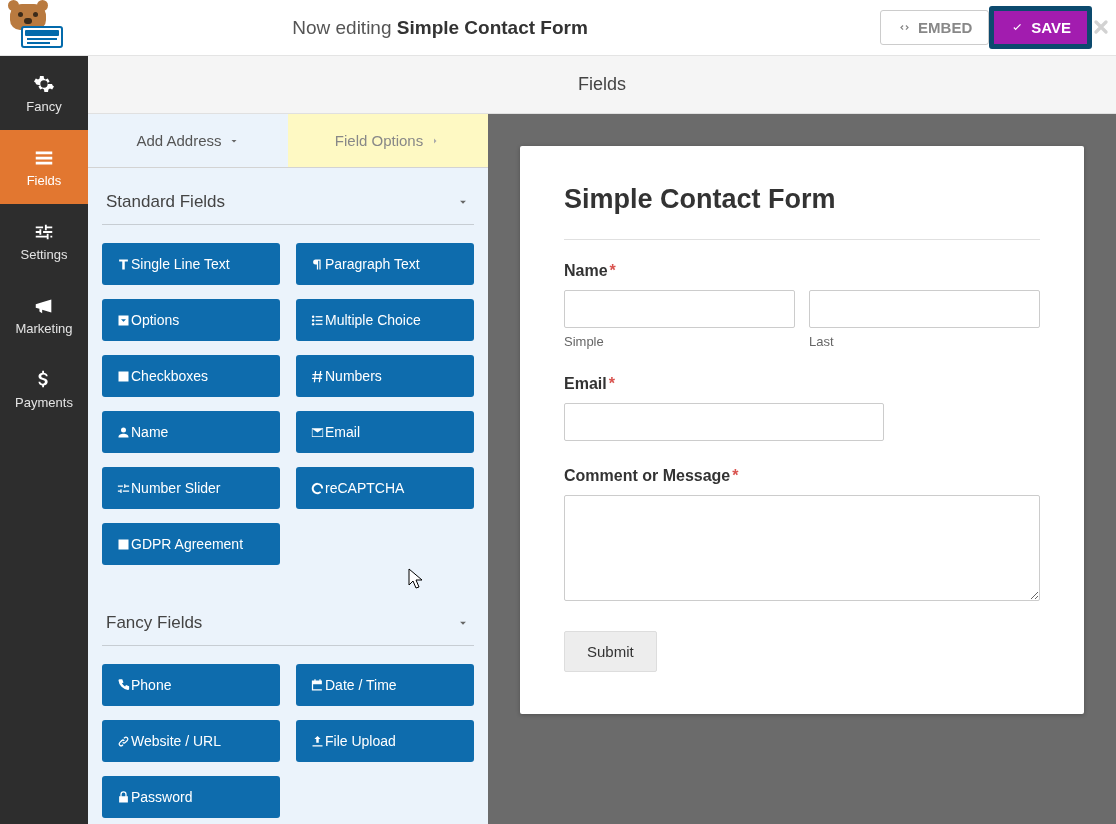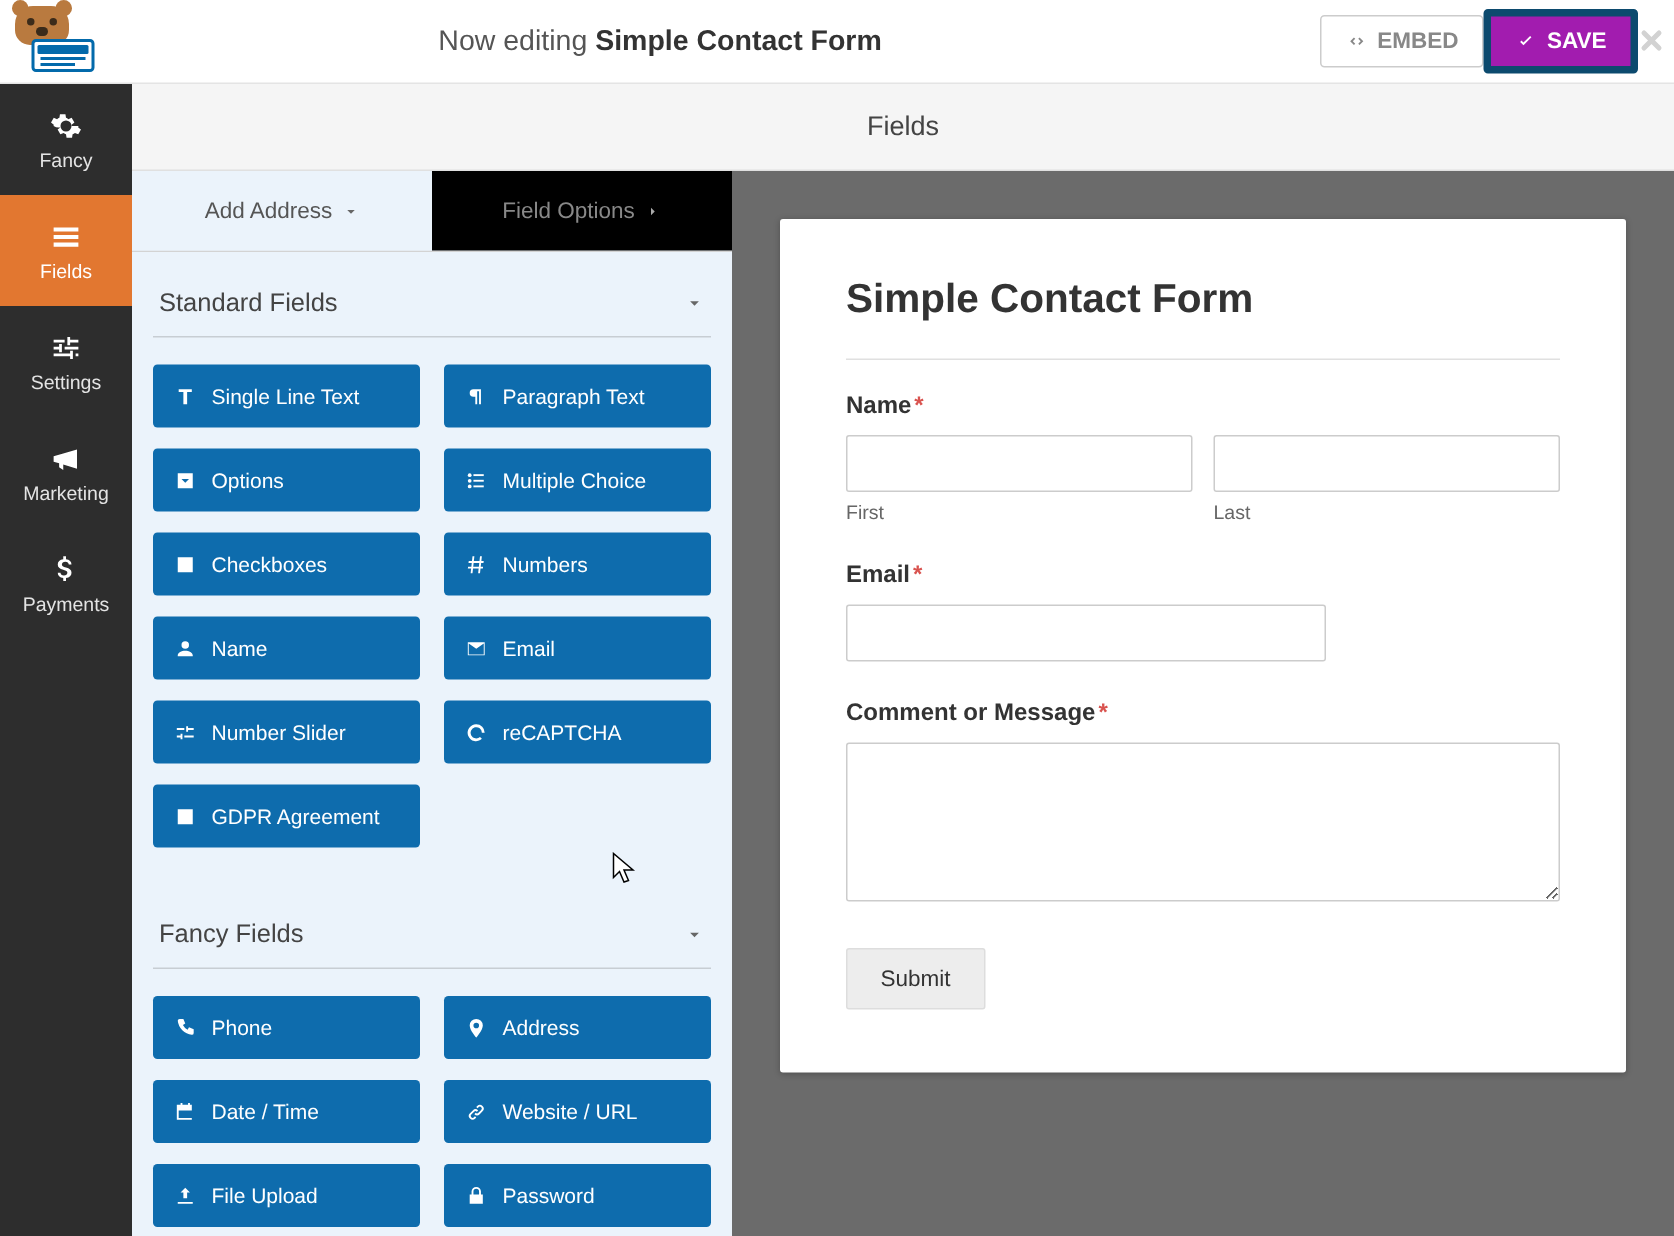--- a/index.html
+++ b/index.html
@@ -41,31 +41,31 @@
   .fields-header { position:absolute; left:88px; right:0; top:56px; height:58px; background:#f5f5f5; border-bottom:1px solid #e0e0e0; display:flex; align-items:center; justify-content:center; font-size:18px; color:#444;}
 
   
   .builder { position:absolute; left:88px; right:0; top:114px; bottom:0; background:#6b6b6b; display:flex; }
 
   
   .panel { width:400px; background:#ebf3fb; position:relative; display:flex; flex-direction:column;}
   .panel-tabs { display:flex; height:54px; border-bottom:1px solid #d3d3d3;}
   .panel-tab { flex:1; display:flex; align-items:center; justify-content:center; gap:6px; font-size:15px; color:#555; cursor:pointer;}
   .panel-tab.active{ background:#ebf3fb;}
-  .panel-tab.inactive{ background:#000000; color:#888;}
+  .panel-tab.inactive{ background:#fef9c3; color:#888;}
   .panel-tab svg{width:12px;height:12px;}
   .panel-scroll { flex:1; overflow-y:scroll; padding:0px 14px 10px 14px;}
   
   .panel-scroll::-webkit-scrollbar{width:11px;}
   .panel-scroll::-webkit-scrollbar-thumb{background:#b2b2b2;border-radius:2px;}
   .panel-scroll::-webkit-scrollbar-track{background:#e8e8e8;}
   .section-title { display:flex; justify-content:space-between; align-items:center; padding:24px 4px 12px 4px; font-size:17px; color:#444; border-bottom:1px solid #c7cdd3; }
   .section-title svg{width:14px;height:14px;fill:#666;}
   .field-grid { display:grid; grid-template-columns:1fr 1fr; gap:14px 16px; margin-top:18px;}
-  .field-btn { background:#0e6cad; color:#fff; border:none; height:42px; border-radius:3px; display:flex; align-items:center; gap:10px; padding:0 14px; font-size:14px; cursor:pointer; text-align:left;}
+  .field-btn { background:#0e6cad; color:#fff; border:none; height:42px; border-radius:3px; display:flex; align-items:center; padding:0 14px; font-size:14px; cursor:pointer; text-align:left;}
   .field-btn svg{width:15px;height:15px;fill:#fff; flex-shrink:0;}
 
   
   .preview-wrap { flex:1; position:relative; padding:32px; overflow:auto;}
   .form-card { background:#fff; border-radius:2px; padding:38px 44px 42px 44px; max-width:590px; margin:0; box-shadow:0 1px 4px rgba(0,0,0,.25);}
   .form-title { font-size:27px; font-weight:600; color:#333; padding-bottom:24px; border-bottom:1px solid #e0e0e0; margin:0 0 22px 0;}
   .form-row { margin-bottom:26px;}
   .row-name-inputs{display:flex; gap:14px;}
   .label { font-size:16px; color:#333; font-weight:600; display:block; margin-bottom:10px;}
   .req { color:#d9534f; margin-left:2px;}
@@ -265,26 +265,20 @@
       </div>
       <div class="field-grid">
         <button class="field-btn">
           <svg viewBox="0 0 24 24">
               <path d="M6 2h4l2 5-2.5 1.5a11 11 0 005 5L16 11l5 2v4a2 2 0 01-2 2A17 17 0 014 4a2 2 0 012-2z"></path>
             </svg>
           <span>Phone</span>
         </button>
         <button class="field-btn">
           <svg viewBox="0 0 24 24">
-              <path d="M12 2a7 7 0 017 7c0 5-7 13-7 13S5 14 5 9a7 7 0 017-7zm0 4a3 3 0 100 6 3 3 0 000-6z"></path>
-            </svg>
-          <span>Address</span>
-        </button>
-        <button class="field-btn">
-          <svg viewBox="0 0 24 24">
               <path d="M5 4h2V2h2v2h6V2h2v2h2v16H3V4h2zm0 6v8h14v-8H5z"></path>
             </svg>
           <span>Date / Time</span>
         </button>
         <button class="field-btn">
           <svg viewBox="0 0 24 24">
               <path d="M10 14a4 4 0 005.7 0l3-3a4 4 0 10-5.7-5.7l-1 1 1.4 1.4 1-1a2 2 0 012.9 2.9l-3 3a2 2 0 01-2.9 0L10 14zm4-4a4 4 0 00-5.7 0l-3 3a4 4 0 105.7 5.7l1-1-1.4-1.4-1 1a2 2 0 01-2.9-2.9l3-3a2 2 0 012.9 0L14 10z"></path>
             </svg>
           <span>Website / URL</span>
         </button>
@@ -309,21 +303,21 @@
   </div>
 
   <div class="preview-wrap">
     <div class="form-card">
       <h1 class="form-title">Simple Contact Form</h1>
       <div class="form-row">
         <label class="label"><span>Name</span><span class="req">*</span></label>
         <div class="row-name-inputs">
           <div class="col">
             <div class="text-input"></div>
-            <div class="sublabel">First</div>
+            <div class="sublabel">Simple</div>
           </div>
           <div class="col">
             <div class="text-input"></div>
             <div class="sublabel">Last</div>
           </div>
         </div>
       </div>
       <div class="form-row">
         <label class="label"><span>Email</span><span class="req">*</span></label>
         <div class="text-input" style="max-width:320px;"></div>

